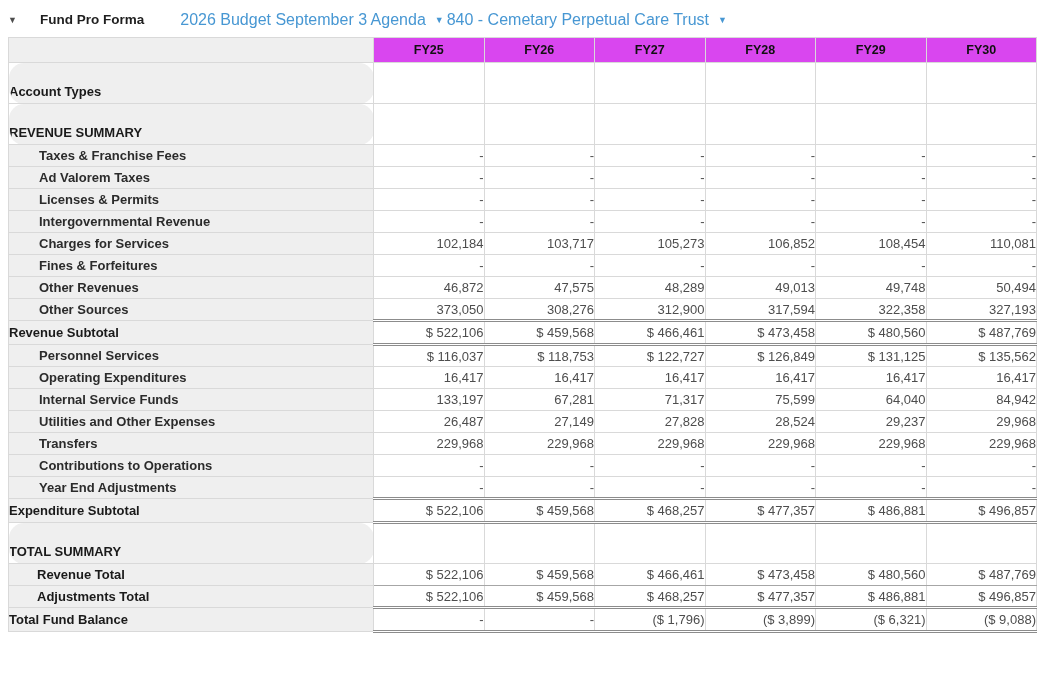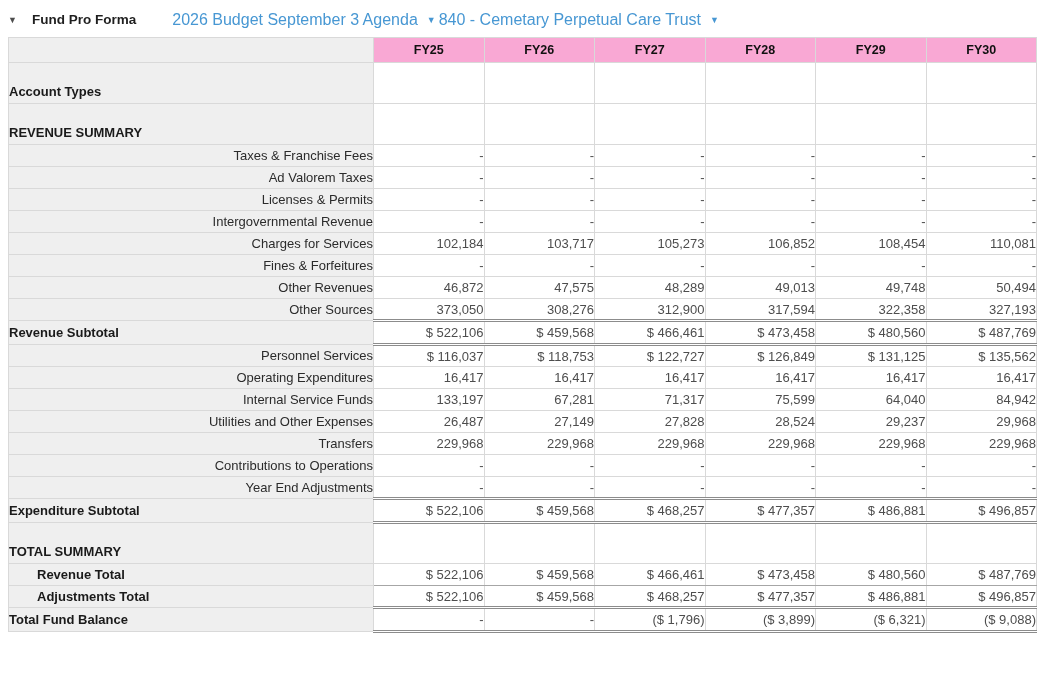--- a/index.html
+++ b/index.html
@@ -20,21 +20,21 @@
   .collapse-caret {
     font-size: 9px;
     color: #4d4d4d;
     cursor: pointer;
     width: 12px;
   }
   .page-title {
     font-size: 13.5px;
     font-weight: bold;
     color: #1f1f1f;
-    margin-left: 12px;
+    margin-left: 20px;
   }
   .dd-link {
     font-size: 16px;
     color: #4797d3;
     margin-left: 36px;
     cursor: pointer;
   }
   .dd-caret {
     font-size: 9px;
     color: #4797d3;
@@ -51,21 +51,21 @@
     margin: 7px 0 0 8px;
     font-size: 13px;
   }
   table.proforma col.label-col { width: 365px; }
   table.proforma th, table.proforma td {
     border: 1px solid #d9d9d9;
     padding: 0;
     overflow: hidden;
   }
   thead th {
-    background: #f9a8d4;
+    background: #d946ef;
     height: 25px;
     font-size: 12.5px;
     font-weight: bold;
     color: #111;
     text-align: center;
     border-bottom: 1px solid #cccccc;
   }
   thead th.corner { background: #efefef; }
 
   td.label-cell {
@@ -78,28 +78,29 @@
   td.value-cell {
     background: #ffffff;
     color: #4d4d4d;
     text-align: right;
     padding-right: 6px;
     white-space: nowrap;
   }
 
   
   .row-detail td { height: 22px; }
-  .row-detail td.label-cell { padding-left: 30px; font-weight: normal; text-align: right; }
+  .row-detail td.label-cell { padding-left: 30px; font-weight: bold; }
 
   .row-section td { height: 41px; }
   .row-section td.label-cell {
     font-weight: bold;
     color: #1a1a1a;
     vertical-align: bottom;
     padding-bottom: 4px;
+    border-radius: 15px;
   }
 
   .row-subtotal td, .row-grand td { height: 24px; }
   .row-subtotal td.label-cell, .row-grand td.label-cell,
   .row-total td.label-cell {
     font-weight: bold;
     color: #1a1a1a;
   }
   .row-subtotal td.value-cell,
   .row-grand td.value-cell {

